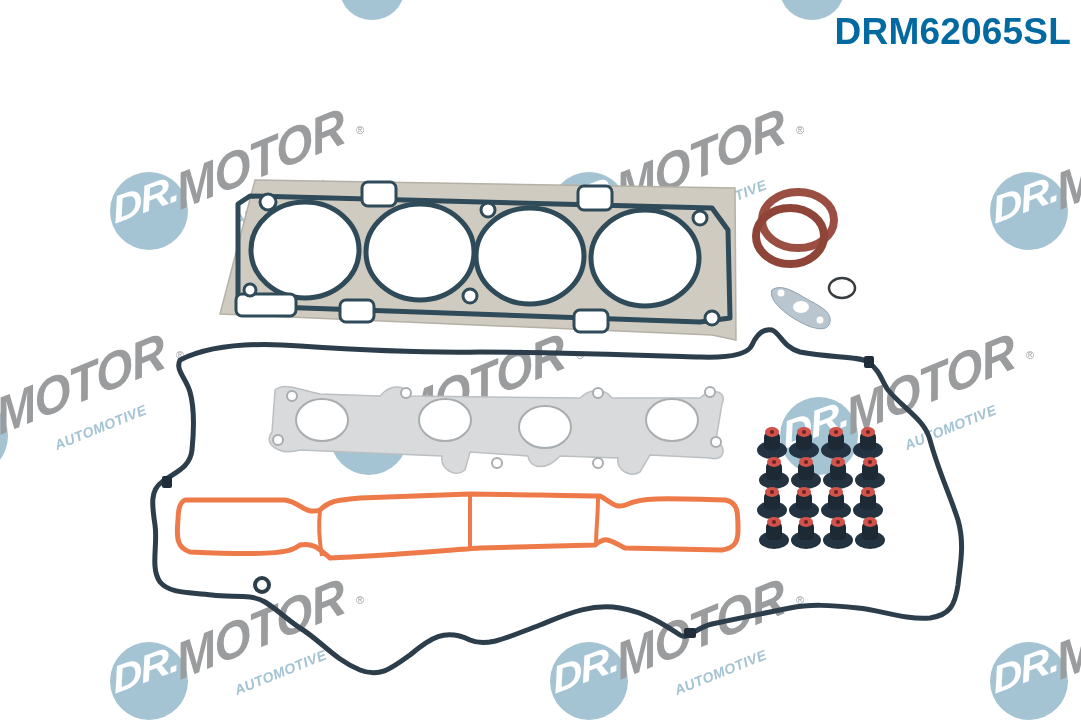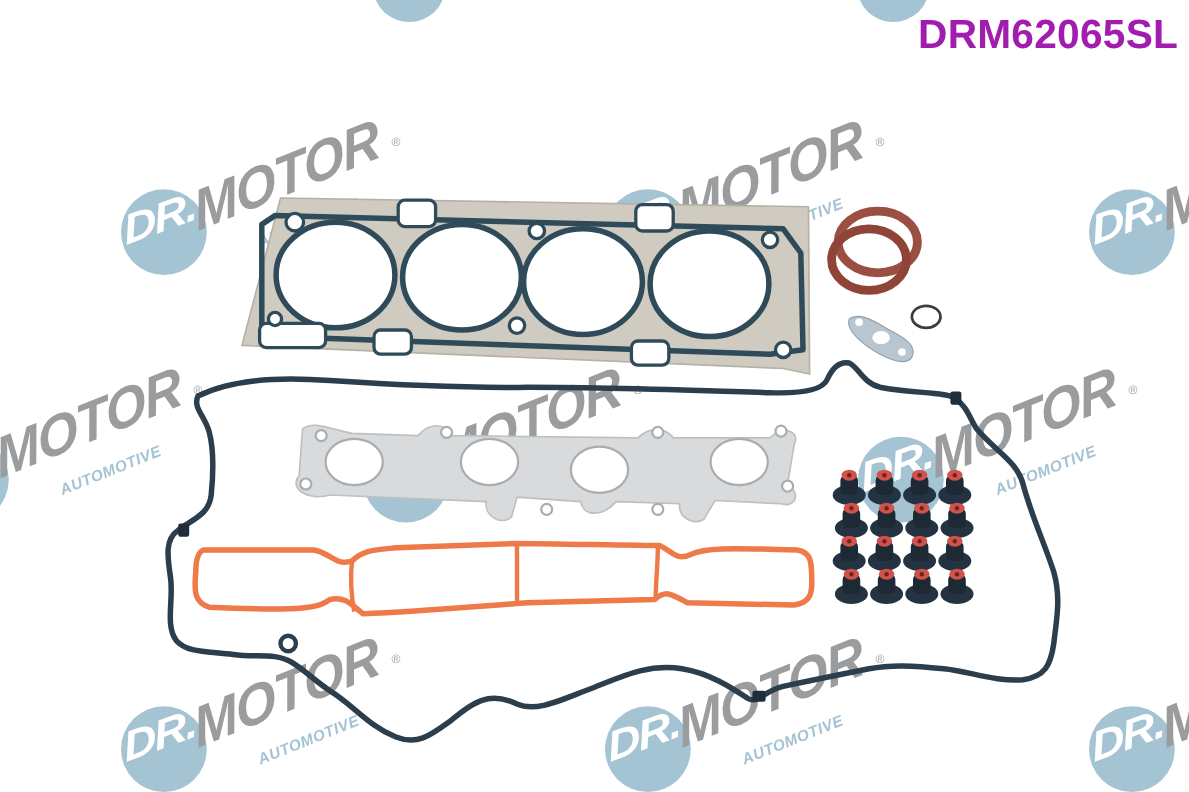--- a/index.html
+++ b/index.html
@@ -1,21 +1,21 @@
 <!DOCTYPE html>
 <html><head>
 <meta charset="utf-8">
 <style>
   html, body { margin: 0; padding: 0; background: #ffffff; }
   body { width: 1081px; height: 720px; position: relative; overflow: hidden; font-family: "Liberation Sans", sans-serif; }
   .stage { position: absolute; left: 0; top: 0; width: 1081px; height: 720px; }
   .product-code {
     position: absolute; right: 10px; top: 10px;
     font-family: "Liberation Sans", sans-serif; font-weight: 700; font-size: 37px;
-    letter-spacing: 0.2px; color: #a21caf; line-height: 44px;
+    letter-spacing: 0.2px; color: #0369a1; line-height: 44px;
   }
   .wm { position: absolute; width: 260px; height: 130px; pointer-events: none; }
   .wm .disc { position: absolute; left: 0; bottom: 0; width: 78px; height: 78px; border-radius: 50%; background: var(--disc); }
   .wm .dr { position: absolute; left: 6px; bottom: 18px; font-weight: 700; font-style: italic; font-size: 40px; color: #ffffff; letter-spacing: -2px; transform: skewX(-14deg) rotate(-22deg); transform-origin: left bottom; }
   .wm .motor { position: absolute; left: 72px; bottom: 28px; font-weight: 700; font-style: italic; font-size: 50px; color: var(--motor); letter-spacing: -1px; transform: rotate(-22deg) skewX(-12deg); transform-origin: left bottom; }
   .wm .auto { position: absolute; left: 128px; bottom: 22px; font-weight: 700; font-style: italic; font-size: 14px; color: var(--auto); letter-spacing: 0.5px; transform: rotate(-22deg); transform-origin: left bottom; }
   .wm .reg { position: absolute; left: 246px; top: 4px; font-size: 11px; color: var(--motor); }
   svg.photo { position: absolute; left: 0; top: 0; }
 </style>
 </head>

